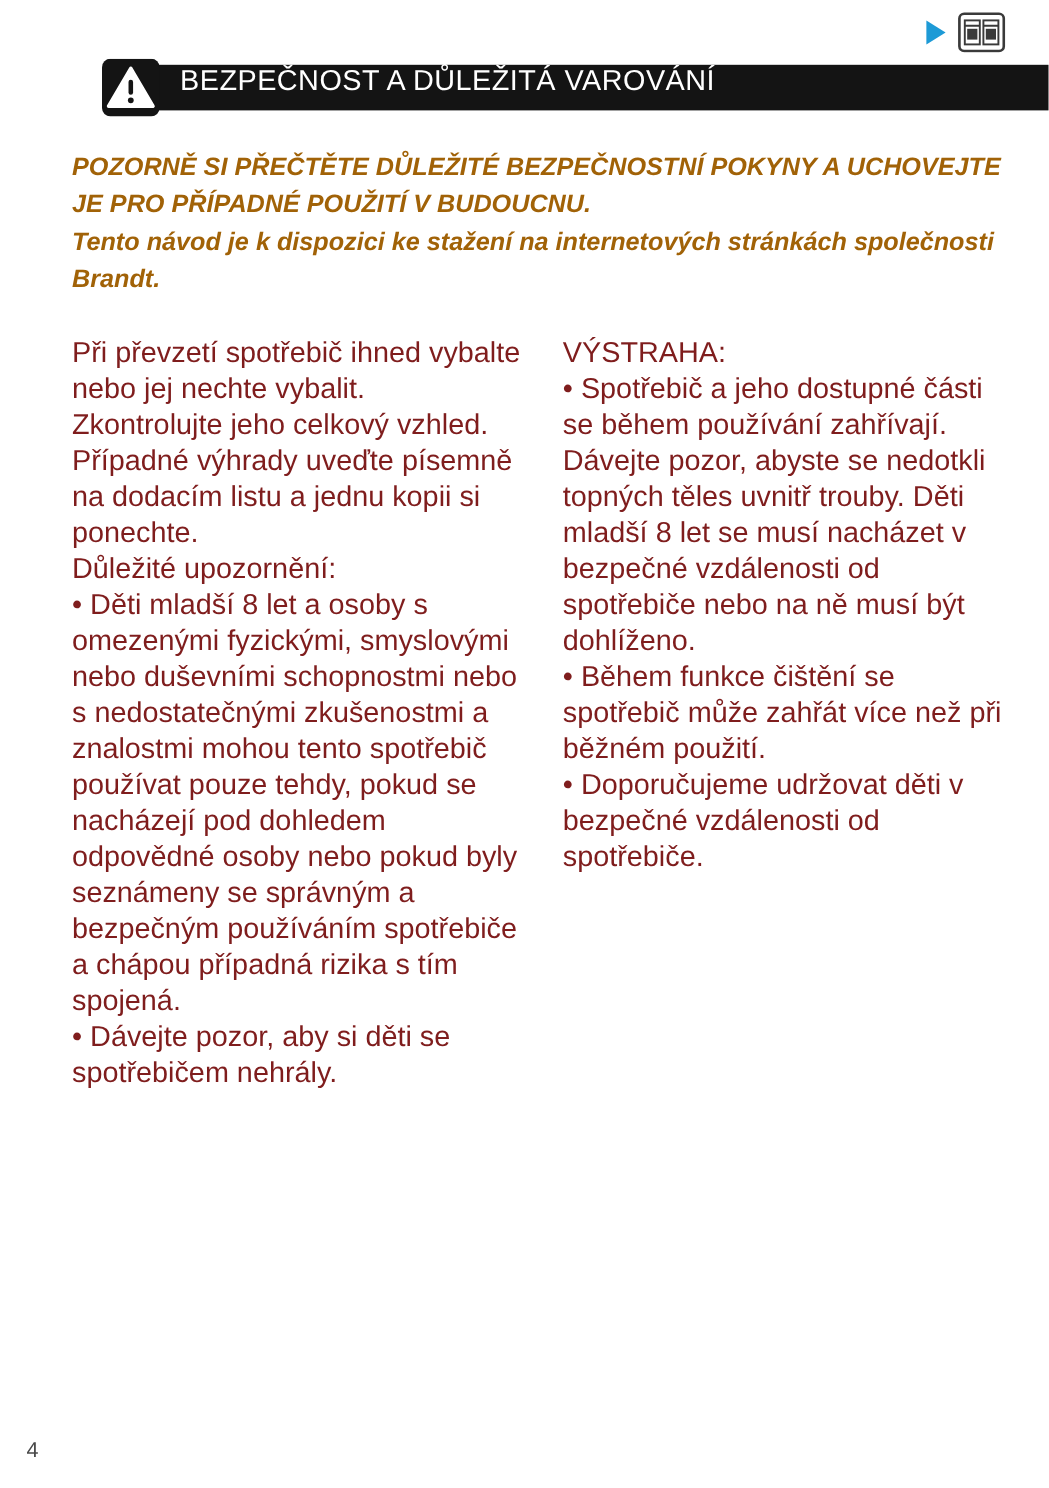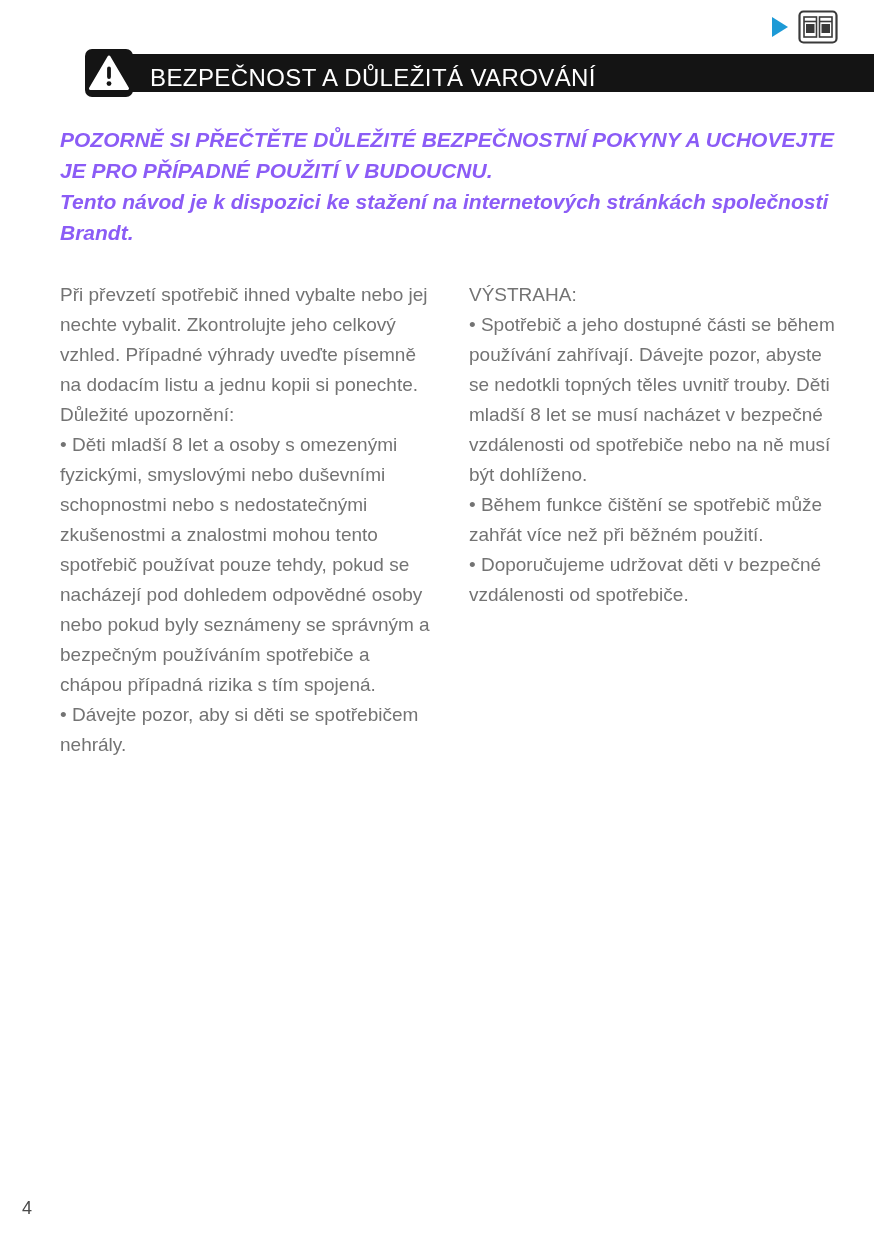--- a/index.html
+++ b/index.html
@@ -8,41 +8,41 @@
     font-family:"Liberation Sans", sans-serif; color:#3d3d3d; overflow:hidden;
   }
 
   
   .top-icons { position:absolute; top:10px; right:36px; display:flex; align-items:center; gap:9px; }
 
   
   .header-row { position:absolute; top:49px; left:0; right:0; height:48px; }
   .header-bar {
     position:absolute; left:100px; right:0; top:5px; height:38px;
-    background:#141414; display:flex; align-items:flex-end;
+    background:#141414; display:flex; align-items:flex-start;
   }
   .header-title {
     color:#ffffff; font-size:24px; font-weight:400; letter-spacing:0.4px;
     padding-left:50px; white-space:nowrap;
   }
   .warn-icon { position:absolute; left:85px; top:0; width:48px; height:48px; }
 
   
   .intro { position:absolute; top:124px; left:60px; right:38px; }
   .intro p {
     margin:0; font-style:italic; font-weight:bold;
-    font-size:21px; line-height:31px; color:#8b5cf6;
+    font-size:21px; line-height:31px; color:#a16207;
   }
 
   
   .columns {
     position:absolute; top:280px; left:60px; right:29px;
     display:flex; gap:33px;
   }
-  .col { flex:1; font-size:19px; line-height:30px; color:#737373; }
+  .col { flex:1; font-size:24px; line-height:30px; color:#7f1d1d; }
   .col p { margin:0; }
   .col p.gap-before { }
 
   .page-number {
     position:absolute; left:22px; top:1198px;
     font-size:18px; color:#4a4a4a;
   }
 </style>
 </head>
 <body>

